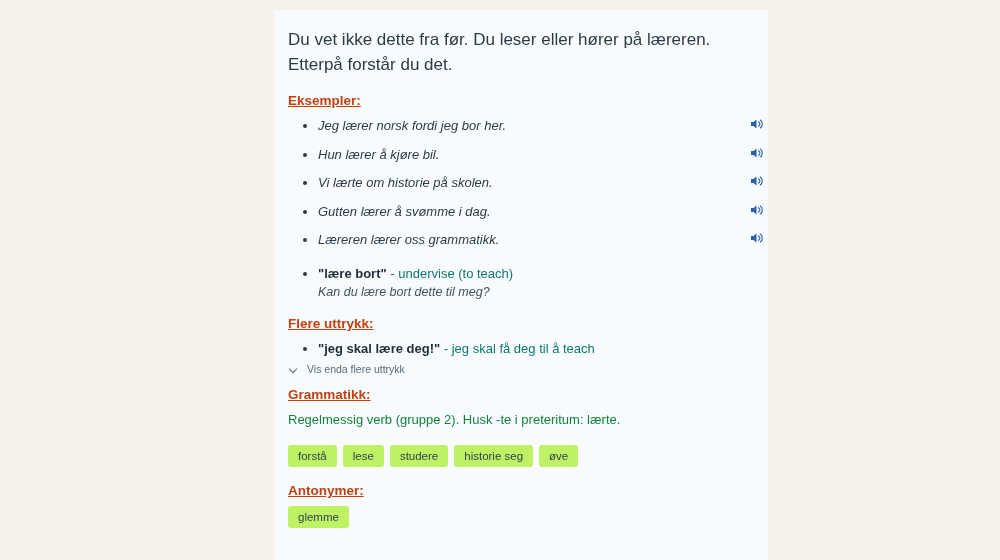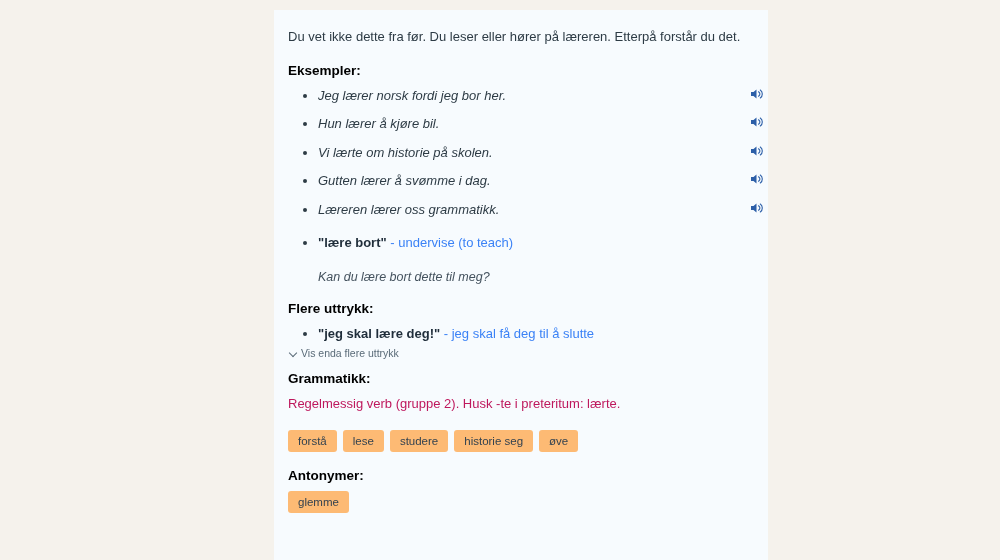--- a/index.html
+++ b/index.html
@@ -21,31 +21,32 @@
   .card {
     position: absolute;
     left: 274px;
     top: 10px;
     width: 494px;
     min-height: 560px;
     background: #f7fbfe;
     padding: 18px 20px 20px 14px;
   }
   .intro {
-    font-size: 13px;
+    font-size: 17px;
     color: #2d3b45;
     line-height: 1.45;
     margin: 0 0 16px 0;
     padding-left: 0px;
   }
   .sec-title {
     font-size: 13.5px;
     font-weight: bold;
-    color: #000000;
+    color: #c2410c;
     margin: 0 0 8px 0;
+    text-decoration: underline;
   }
   ul.examples {
     list-style: disc;
     margin: 0 0 14px 0;
     padding-left: 30px;
   }
   ul.examples li {
     position: relative;
     font-size: 13px;
     color: #2d3b45;
@@ -76,66 +77,66 @@
     margin: 0 0 14px 0;
     padding-left: 30px;
   }
   ul.uttrykk li {
     font-size: 13px;
     color: #2d3b45;
     line-height: 1.5;
     margin-bottom: 2px;
   }
   .u-term { font-weight: bold; color: #1f2d3a; }
-  .u-def { color: #3b82f6; }
+  .u-def { color: #0f766e; }
   .u-example {
     display: block;
     font-style: italic;
     color: #44525e;
     font-size: 12.5px;
-    margin-top: 15px;
+    margin-top: 0;
   }
   .more-toggle {
     font-size: 10.5px;
     color: #5a6b78;
     margin: -6px 0 12px 2px;
     cursor: pointer;
     display: flex;
     align-items: center;
-    gap: 3px;
+    gap: 9px;
   }
   .chev {
     display: inline-block;
     width: 8px;
     height: 8px;
     position: relative;
   }
   .chev::before {
     content: "";
     position: absolute;
     left: 0; top: 1px;
     width: 5px; height: 5px;
     border-right: 1.2px solid #5a6b78;
     border-bottom: 1.2px solid #5a6b78;
     transform: rotate(45deg);
   }
   .gram-text {
     font-size: 13px;
-    color: #be185d;
+    color: #15803d;
     margin: 4px 0 16px 0;
     line-height: 1.5;
   }
   .chips {
     display: flex;
     flex-wrap: wrap;
     gap: 6px;
     margin: 0 0 16px 0;
   }
   .chip {
-    background: #fdba74;
+    background: #bef264;
     color: #33424f;
     font-size: 11.5px;
     padding: 5px 10px;
     border-radius: 3px;
     white-space: nowrap;
     cursor: pointer;
   }
 </style>
 </head>
 <body>
@@ -214,21 +215,21 @@
         <span class="u-term">"lære bort"</span>
         <span class="u-def">- undervise (to teach)</span>
         <span class="u-example">Kan du lære bort dette til meg?</span>
       </li>
     </ul>
 
     <div class="sec-title">Flere uttrykk:</div>
     <ul class="uttrykk" style="margin-bottom:10px;">
       <li>
         <span class="u-term">"jeg skal lære deg!"</span>
-        <span class="u-def">- jeg skal få deg til å slutte</span>
+        <span class="u-def">- jeg skal få deg til å teach</span>
       </li>
     </ul>
 
     <div class="more-toggle">
       <span class="chev"></span>
       <span>Vis enda flere uttrykk</span>
     </div>
 
     <div class="sec-title">Grammatikk:</div>
     <p class="gram-text">Regelmessig verb (gruppe 2). Husk -te i preteritum: lærte.</p>

